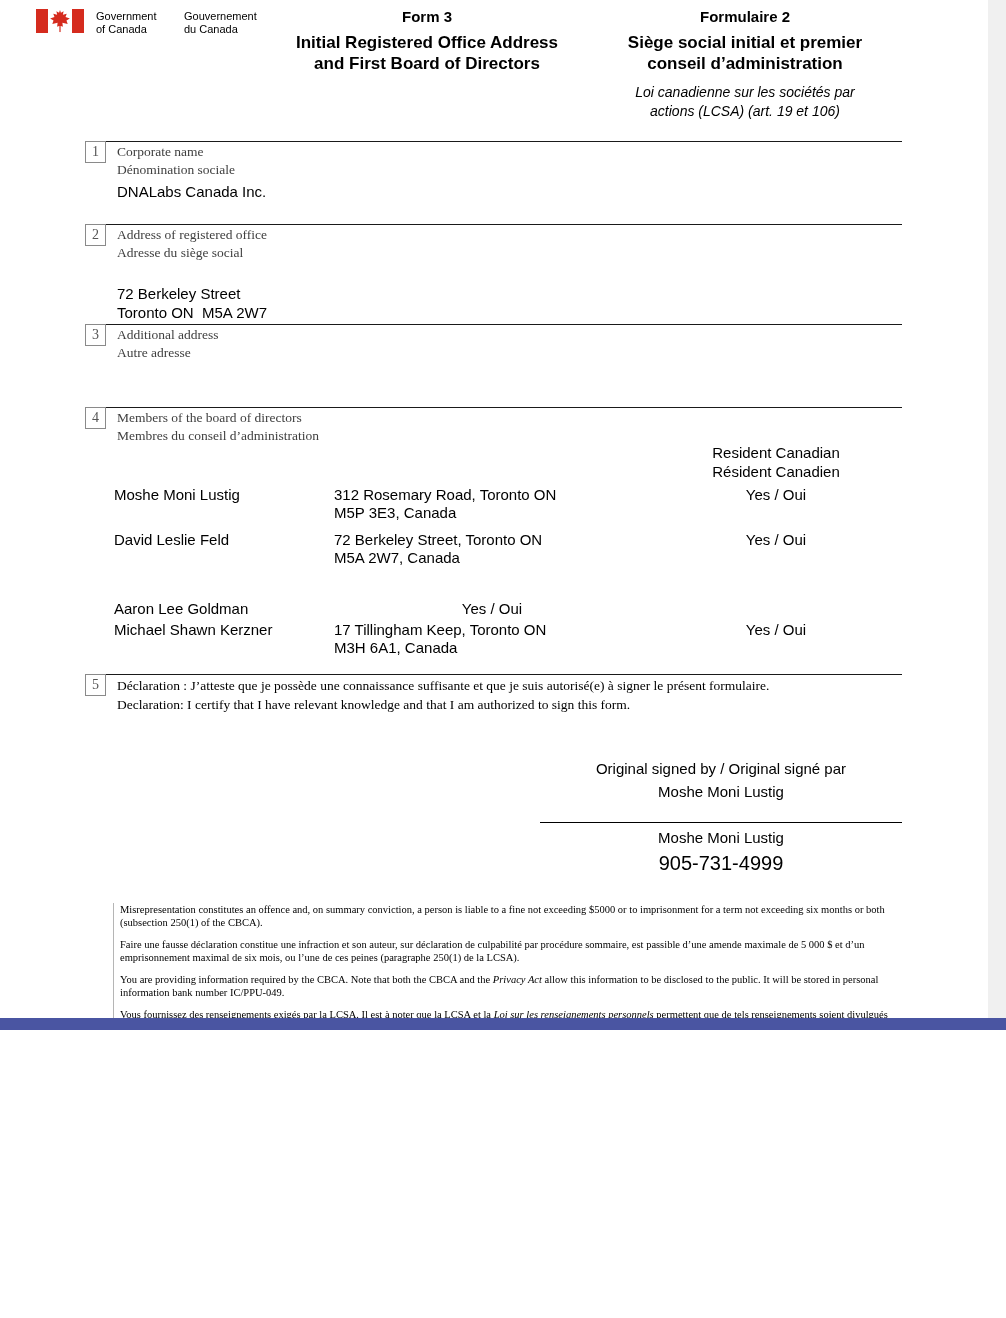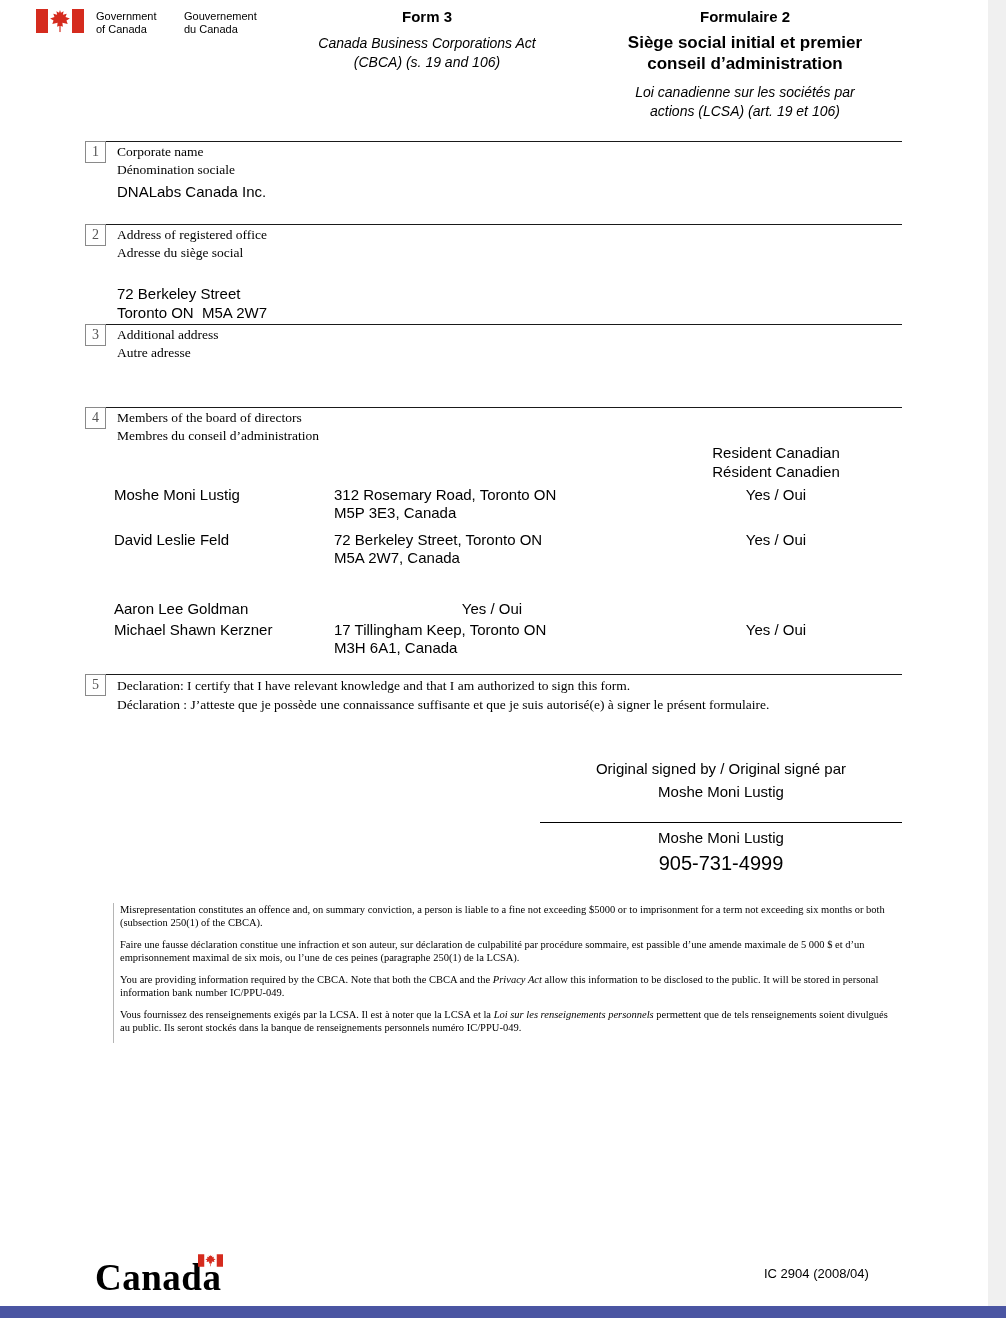--- a/index.html
+++ b/index.html
@@ -1,39 +1,39 @@
 <!DOCTYPE html>
 <html style="--flag-red: #d52b1e; --footer-bar: #4a55a2;"><head>
 <meta charset="utf-8">
 <title>Form 2 / Formulaire 2</title>
 <style>
   * { margin:0; padding:0; box-sizing:border-box; }
   html,body { background:#ffffff; }
-  .page { position:relative; width:1006px; height:1318px; background:#fff; overflow:hidden;
+  .page { position:relative; width:1006px; height:1030px; background:#fff; overflow:hidden;
           font-family:"Liberation Sans", sans-serif; color:#000; }
   .pre { white-space:pre-line; }
   .prewrap { white-space:pre-wrap; }
 
   
   .fip-flag { position:absolute; left:36px; top:9px; width:48px; height:24px; }
   .flag .red { fill:var(--flag-red, #d52b1e); }
   .fip-text { position:absolute; top:10px; font-size:11px; line-height:13px; white-space:pre-line; }
 
   .title-block { position:absolute; top:8px; text-align:center; }
   .form-no { font-weight:bold; font-size:15px; }
   .form-title { font-weight:bold; font-size:17px; line-height:21px; margin-top:7px; }
   .form-act { font-style:italic; font-size:14px; line-height:19px; margin-top:9px; }
 
   
   .rule { position:absolute; left:85px; width:817px; border-top:1px solid #1a1a1a; }
   .numbox { position:absolute; left:85px; width:21px; height:22px; border:1px solid #8a8a8a;
             background:#fff; color:#555; font-family:"Liberation Serif", serif; font-size:14px;
             display:flex; align-items:center; justify-content:center; }
   .seclabel { position:absolute; left:117px; font-family:"Liberation Serif", serif;
-              font-size:13.5px; line-height:18px; color:#000000; white-space:pre-line; }
+              font-size:13.5px; line-height:18px; color:#404040; white-space:pre-line; }
   .value { position:absolute; left:117px; font-size:15px; line-height:19px; }
 
   
   .res-header { position:absolute; left:650px; top:443px; width:252px; text-align:center;
                 font-size:15px; line-height:19px; white-space:pre-line; }
   .dir-row { position:absolute; left:114px; width:788px; display:grid;
              grid-template-columns:220px 316px 1fr; font-size:15px; line-height:18px; }
   .dir-res { text-align:center; }
 
   
@@ -72,22 +72,22 @@
       <rect class="red" x="47.5" y="69" width="5" height="27"></rect>
     </g>
   </svg>
   <div class="fip-text" style="left:96px;">Government
 of Canada</div>
   <div class="fip-text" style="left:184px;">Gouvernement
 du Canada</div>
 
   <div class="title-block" style="left:262px; width:330px;">
     <div class="form-no">Form 3</div>
-    <div class="form-act pre">Canada Business Corporations Act
-(CBCA) (s. 19 and 106)</div>
+    <div class="form-title pre">Initial Registered Office Address
+and First Board of Directors</div>
   </div>
 
   <div class="title-block" style="left:590px; width:310px;">
     <div class="form-no">Formulaire 2</div>
     <div class="form-title pre">Siège social initial et premier
 conseil d’administration</div>
     <div class="form-act pre">Loi canadienne sur les sociétés par
 actions (LCSA) (art. 19 et 106)</div>
   </div>
 
@@ -136,22 +136,22 @@
   <div class="dir-row" style="top:621px;">
     <div class="dir-name">Michael Shawn Kerzner</div>
     <div class="dir-addr prewrap">17 Tillingham Keep, Toronto ON
 M3H 6A1, Canada</div>
     <div class="dir-res">Yes / Oui</div>
   </div>
 
   <div class="rule" style="top:674px;"></div>
   <div class="numbox" style="top:674px;">5</div>
   <div class="decl">
+    <div>Déclaration : J’atteste que je possède une connaissance suffisante et que je suis autorisé(e) à signer le présent formulaire.</div>
     <div>Declaration: I certify that I have relevant knowledge and that I am authorized to sign this form.</div>
-    <div>Déclaration : J’atteste que je possède une connaissance suffisante et que je suis autorisé(e) à signer le présent formulaire.</div>
   </div>
 
   <div class="sig-block">Original signed by / Original signé par
 Moshe Moni Lustig</div>
   <div class="sig-rule"></div>
   <div class="sig-name">Moshe Moni Lustig</div>
   <div class="sig-phone">905-731-4999</div>
 
   <div class="legal">
     <p>Misrepresentation constitutes an offence and, on summary conviction, a person is liable to a fine not exceeding $5000 or to imprisonment for a term not exceeding six months or both (subsection 250(1) of the CBCA).</p>

